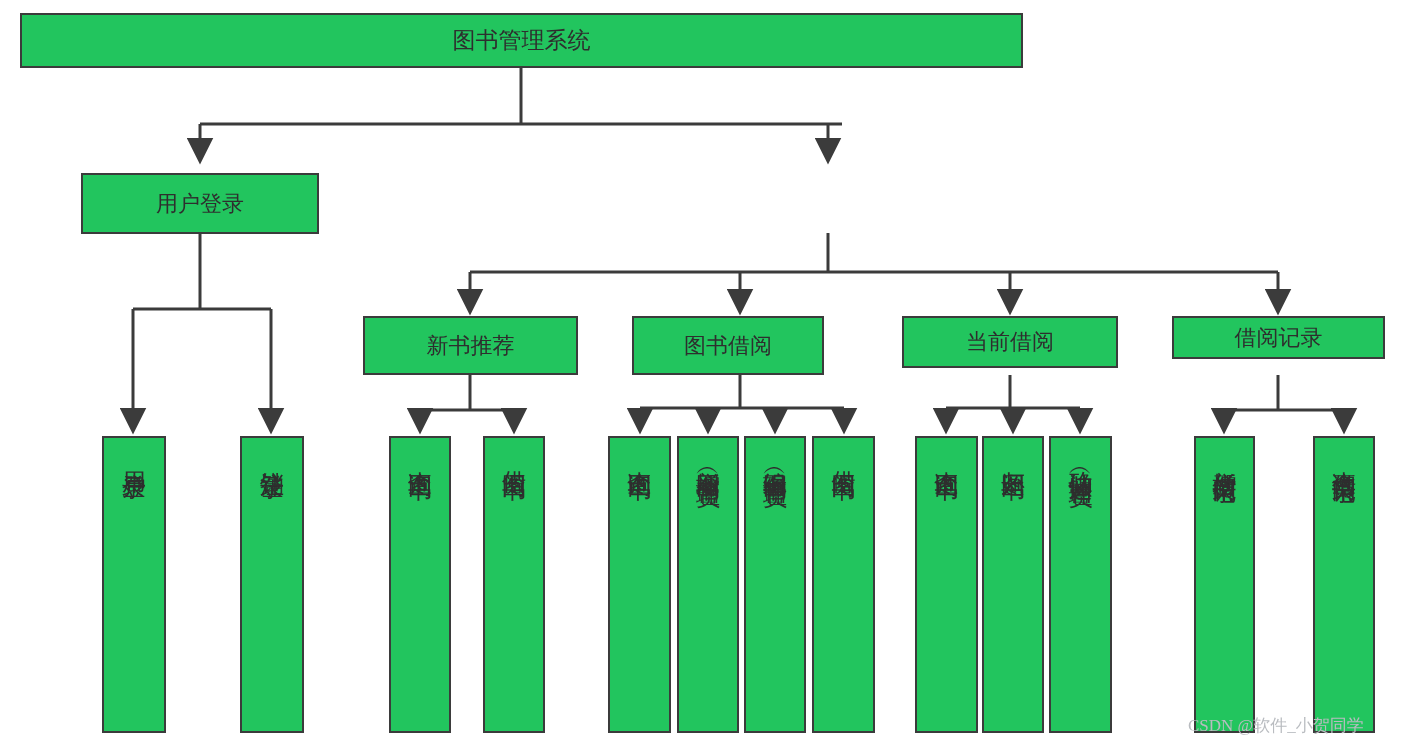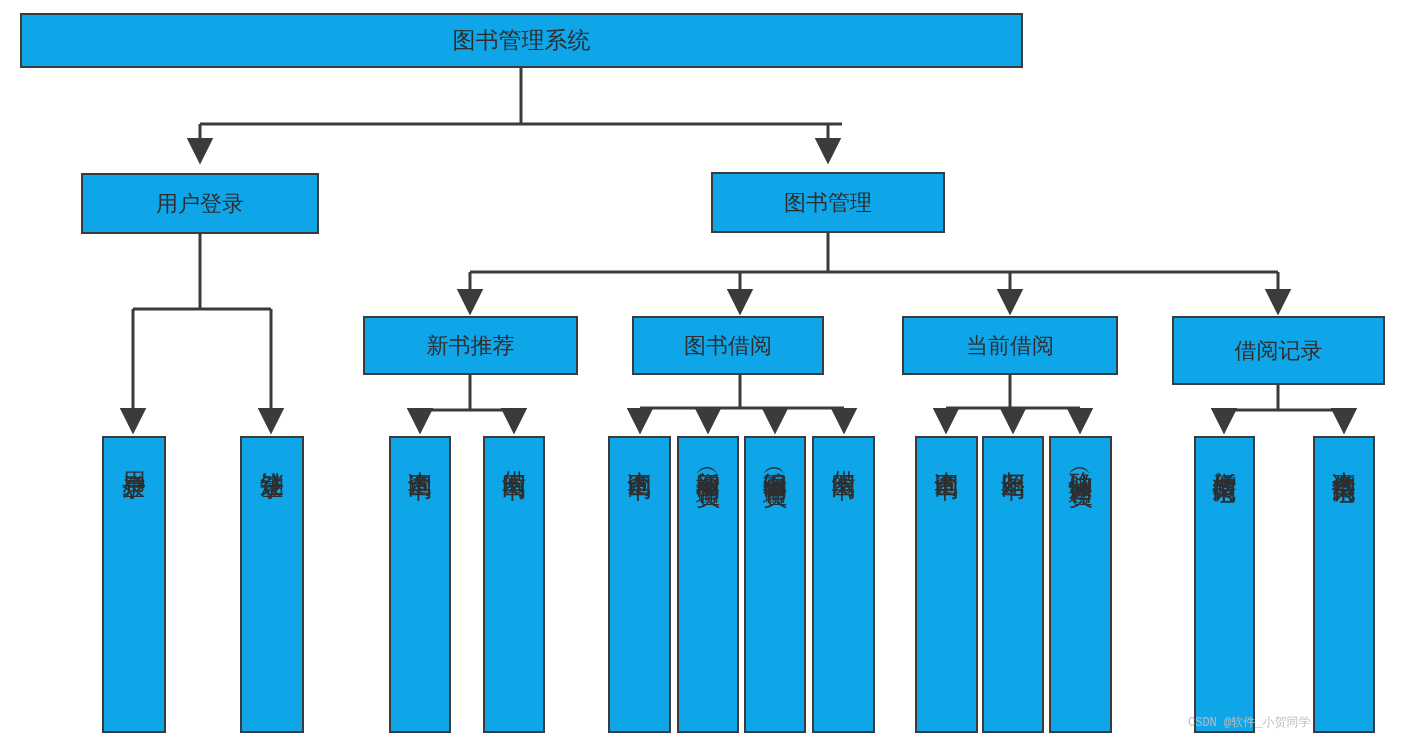--- a/index.html
+++ b/index.html
@@ -21,21 +21,21 @@
     position: absolute;
     left: 0;
     top: 0;
     width: 1405px;
     height: 747px;
     pointer-events: none;
   }
   .node {
     position: absolute;
     box-sizing: border-box;
-    background: #0ea5e9;
+    background: #22c55e;
     border: 2px solid #3b3b3b;
     display: flex;
     align-items: center;
     justify-content: center;
     z-index: 2;
   }
   .node .label {
     color: #2e2e2e;
     white-space: nowrap;
     line-height: 1.15;
@@ -56,25 +56,25 @@
     writing-mode: vertical-rl;
     text-orientation: upright;
     font-size: 24px;
     letter-spacing: 2px;
     line-height: 1;
   }
   .watermark {
     position: absolute;
     left: 1188px;
     top: 714px;
-    font-size: 12px;
+    font-size: 17px;
     color: #b9bcc0;
     white-space: nowrap;
     z-index: 3;
-    font-family: Liberation Mono, monospace;
+    font-family: Liberation Serif, serif;
   }
 </style>
 </head>
 <body>
 
 <div id="canvas">
 
   <svg id="wires" viewBox="0 0 1405 747" width="1405" height="747" aria-hidden="true">
     <defs>
       <marker id="arrow" viewBox="0 0 12 12" refX="10" refY="6" markerWidth="9" markerHeight="9" orient="auto-start-reverse">
@@ -126,37 +126,34 @@
   </svg>
 
   <div class="node root h" style="left:20px; top:13px; width:1003px; height:55px;">
     <span class="label">图书管理系统</span>
   </div>
 
   <div class="node h" style="left:81px; top:173px; width:238px; height:61px;">
     <span class="label">用户登录</span>
   </div>
 
-  <div class="node h" style="left:711px; top:172px; width:234px; height:61px;">
-    <span class="label">图书管理</span>
-  </div>
 
   <div class="node h" style="left:363px; top:316px; width:215px; height:59px;align-items:center;">
     <span class="label">新书推荐</span>
   </div>
 
   <div class="node h" style="left:632px; top:316px; width:192px; height:59px;">
     <span class="label">图书借阅</span>
   </div>
 
-  <div class="node h" style="left:902px; top:316px; width:216px; height:59px;">
+  <div class="node h" style="left:902px; top:316px; width:216px; height:52px;">
     <span class="label">当前借阅</span>
   </div>
 
-  <div class="node h" style="left:1172px; top:316px; width:213px; height:69px;">
+  <div class="node h" style="left:1172px; top:316px; width:213px; height:43px;">
     <span class="label">借阅记录</span>
   </div>
 
   <div class="node v" style="left:102px; top:436px; width:64px; height:297px;">
     <span class="label">用户登录</span>
   </div>
 
   <div class="node v" style="left:240px; top:436px; width:64px; height:297px;">
     <span class="label">注销登录</span>
   </div>

